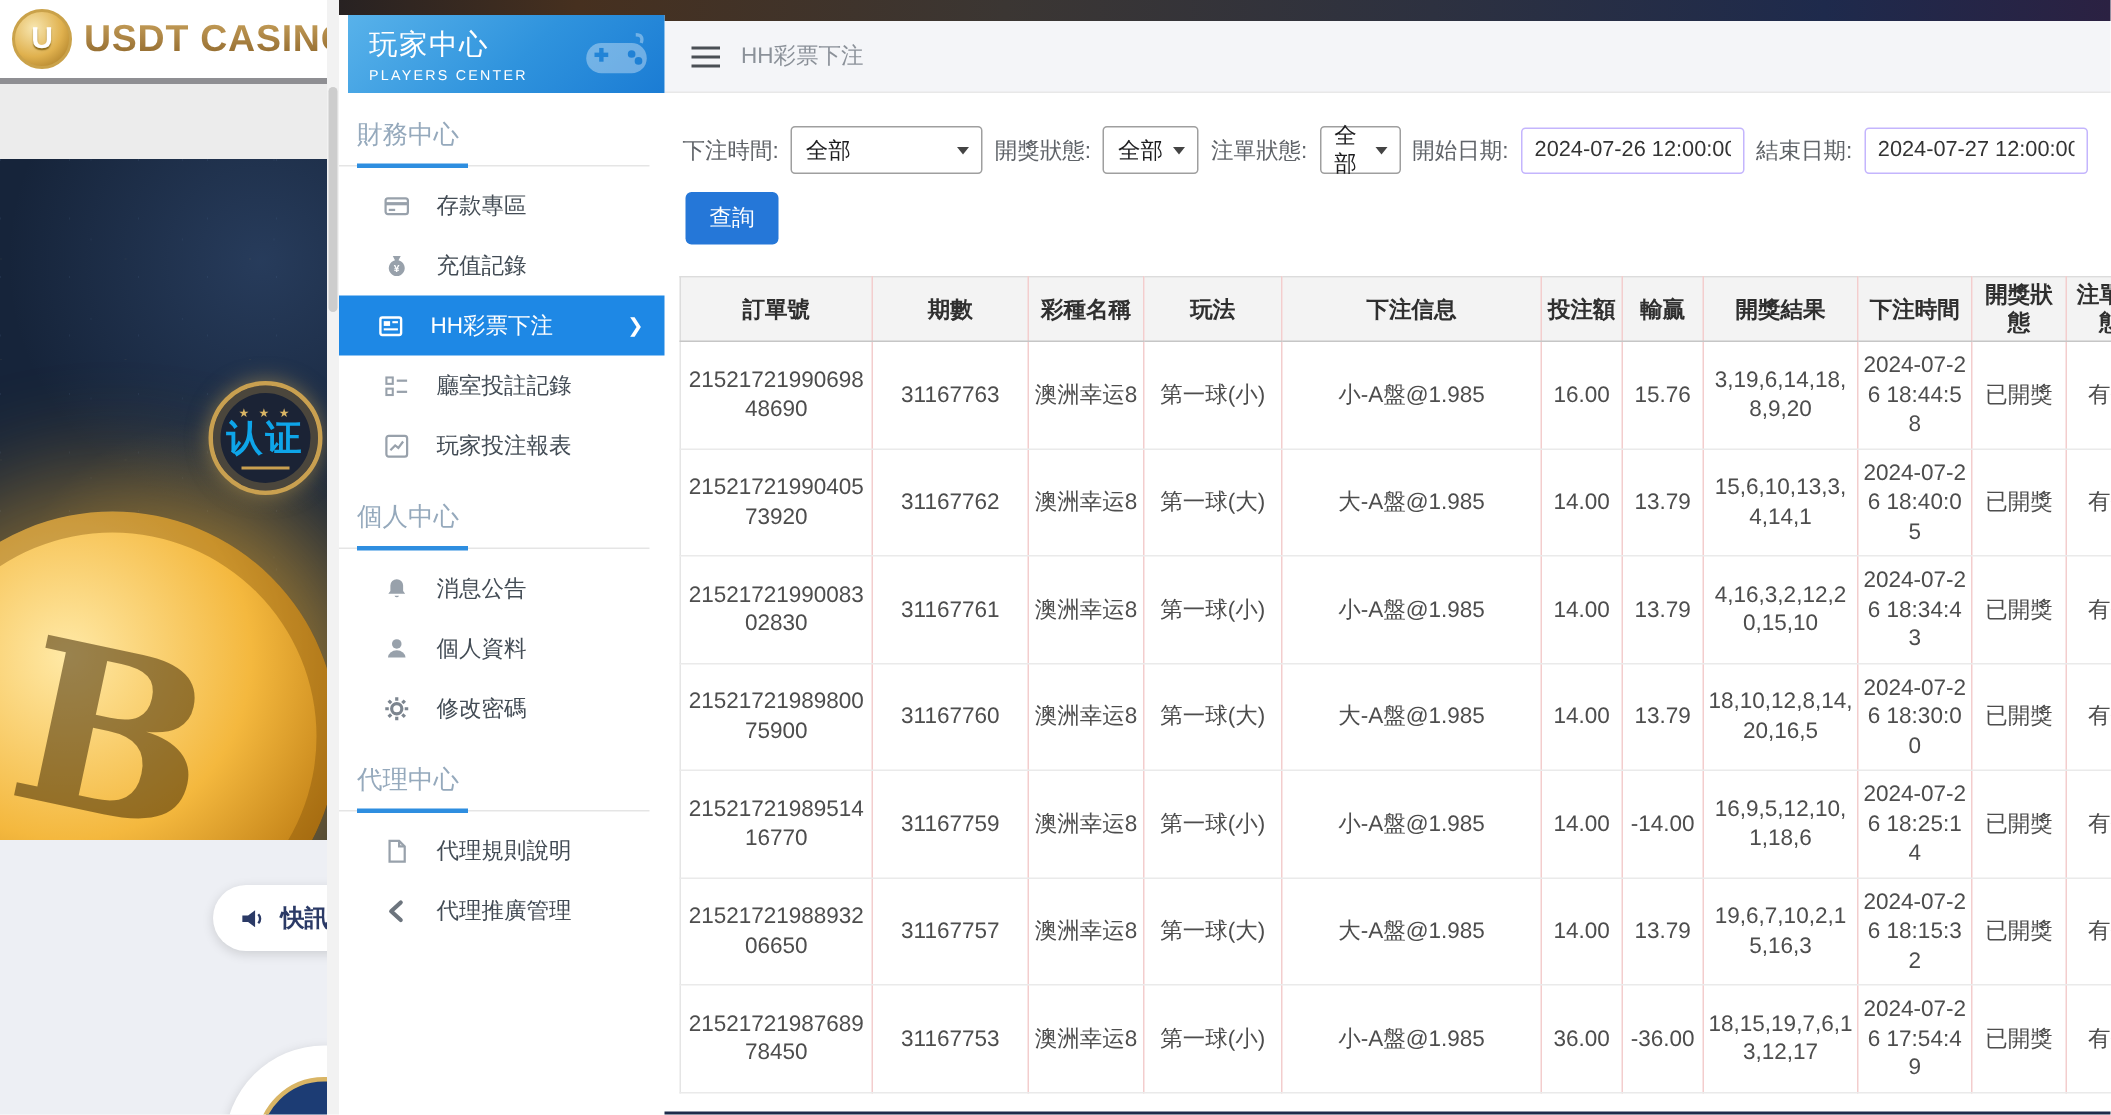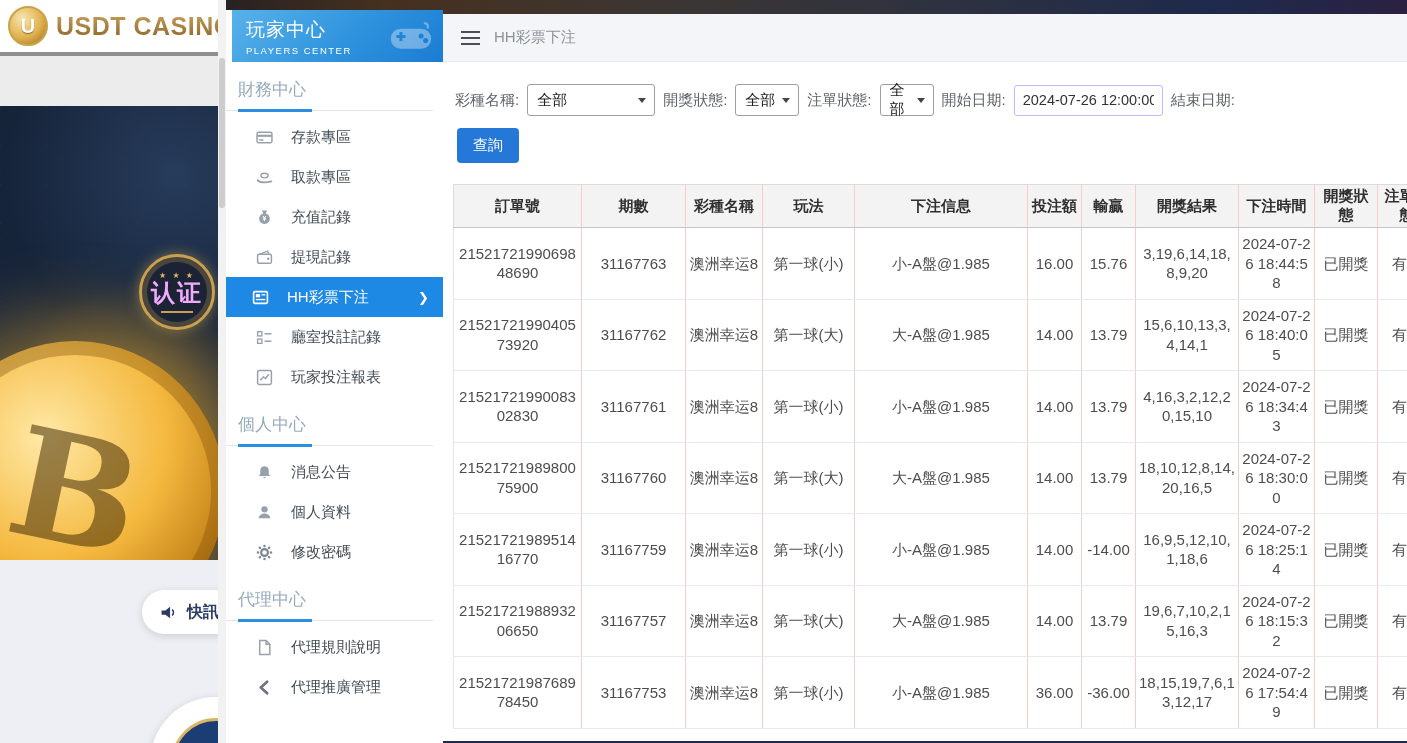--- a/index.html
+++ b/index.html
@@ -27,21 +27,21 @@
     background:radial-gradient(circle at 40% 32%, #ffe9a6, #f4b83e 45%, #c07f15 75%, #7d520b 98%);
     box-shadow:0 0 70px 25px rgba(242,176,44,.45), inset 0 0 0 14px rgba(120,75,10,.35);
     display:flex; align-items:center; justify-content:center; }
   .coin b { font-family:"DejaVu Serif","Liberation Serif",serif; font-size:150px; color:rgba(70,45,6,.55); transform:rotate(12deg); }
   .rays { position:absolute; left:-20px; top:150px; width:320px; height:320px; border-radius:50%;
     background:radial-gradient(circle, rgba(250,190,60,.28), transparent 60%); }
   .badge { position:absolute; left:139px; top:148px; width:76px; height:76px; border-radius:50%;
     background:#1b2335; border:3px solid #c9a050; box-shadow:inset 0 0 0 5px rgba(201,160,80,.28), 0 0 14px rgba(220,175,80,.5);
     display:flex; flex-direction:column; align-items:center; justify-content:center; }
   .badge .stars { color:#d9b565; font-size:8px; letter-spacing:2px; }
-  .badge .txt { color:#f0abfc; font-size:24px; font-weight:bold; letter-spacing:2px; line-height:1.1; }
+  .badge .txt { color:#0ea5e9; font-size:24px; font-weight:bold; letter-spacing:2px; line-height:1.1; }
   .badge .bar { width:32px; height:2px; background:#c9a050; margin-top:4px; }
 
   .left-bottom { position:absolute; left:0; top:560px; width:218px; height:183px; background:#edeff4; }
   .ticker-pill { position:absolute; left:142px; top:30px; width:140px; height:44px; background:#fff; border-radius:22px;
     box-shadow:0 2px 8px rgba(0,0,0,.14); display:flex; align-items:center; padding-left:18px; gap:9px; }
   .ticker-pill .lbl { font-size:16px; font-weight:bold; color:#2b3a66; }
   .bottom-circle { position:absolute; left:150px; top:137px; width:132px; height:132px; border-radius:50%; background:#fff;
     box-shadow:0 2px 8px rgba(0,0,0,.15); }
   .bottom-circle .inner { position:absolute; left:21px; top:21px; width:90px; height:90px; border-radius:50%; background:#1c3c74; border:3px solid #d9b565; }
 
@@ -170,44 +170,25 @@
             <rect x="1" y="3" width="14" height="10" rx="1.5" fill="none" stroke="#98a1ab" stroke-width="1.4"></rect>
             <rect x="1" y="5.4" width="14" height="2" fill="#98a1ab"></rect>
             <rect x="3" y="9.6" width="4" height="1.4" fill="#98a1ab"></rect>
           </svg>
         </span>
       <span>存款專區</span>
     </div>
     <div class="sb-item">
       <span class="ic">
           <svg width="17" height="17" viewBox="0 0 16 16">
-            <ellipse cx="8" cy="6.2" rx="3.4" ry="2.2" fill="none" stroke="#98a1ab" stroke-width="1.3"></ellipse>
-            <path d="M1.5 10.5 q3 3.6 13 1.2" stroke="#98a1ab" stroke-width="1.6" fill="none" stroke-linecap="round"></path>
-          </svg>
-        </span>
-      <span>取款專區</span>
-    </div>
-    <div class="sb-item">
-      <span class="ic">
-          <svg width="17" height="17" viewBox="0 0 16 16">
             <path d="M5.5 1.5 h5 l-1.4 2.8 a5 5 0 1 1 -2.2 0 Z" fill="#98a1ab"></path>
             <text x="8" y="11.6" font-size="6.5" fill="#ffffff" text-anchor="middle" font-weight="bold">¥</text>
           </svg>
         </span>
       <span>充值記錄</span>
-    </div>
-    <div class="sb-item">
-      <span class="ic">
-          <svg width="17" height="17" viewBox="0 0 16 16">
-            <path d="M3 5 l8-3 1.2 3" fill="none" stroke="#98a1ab" stroke-width="1.3"></path>
-            <rect x="1.5" y="5" width="13" height="8.5" rx="1.5" fill="none" stroke="#98a1ab" stroke-width="1.4"></rect>
-            <circle cx="11.5" cy="9.2" r="1.1" fill="#98a1ab"></circle>
-          </svg>
-        </span>
-      <span>提現記錄</span>
     </div>
     <div class="sb-item active">
       <span class="ic">
           <svg width="17" height="17" viewBox="0 0 16 16">
             <rect x="1.5" y="2.5" width="13" height="11" rx="1.2" fill="none" stroke="#ffffff" stroke-width="1.5"></rect>
             <rect x="3.6" y="4.8" width="4" height="3" fill="#ffffff"></rect>
             <rect x="9" y="4.8" width="3.5" height="1.3" fill="#ffffff"></rect>
             <rect x="3.6" y="9.3" width="8.9" height="1.3" fill="#ffffff"></rect>
           </svg>
         </span>
@@ -302,38 +283,39 @@
       <div class="hamburger">
           <i></i>
           <i></i>
           <i></i>
         </div>
       <div class="page-title">HH彩票下注</div>
     </div>
 
     <div class="content">
       <div class="filter-row">
-        <span class="lab">彩種名稱:</span>
+        <span class="lab">下注時間:</span>
         <div class="sel w1">
           <span>全部</span>
           <span class="caret"></span>
         </div>
         <span class="lab">開獎狀態:</span>
         <div class="sel w2">
           <span>全部</span>
           <span class="caret"></span>
         </div>
         <span class="lab">注單狀態:</span>
         <div class="sel w3">
           <span>全部</span>
           <span class="caret"></span>
         </div>
         <span class="lab">開始日期:</span>
         <input class="dateinput" readonly="" value="2024-07-26 12:00:00" style="">
         <span class="lab">結束日期:</span>
+        <input class="dateinput" readonly="" value="2024-07-27 12:00:00" style="">
       </div>
 
       <div class="btn-row">
         <button class="query-btn">查詢</button>
       </div>
 
       <table class="bets">
         <thead>
           <tr>
             <th class="c0">訂單號</th>

